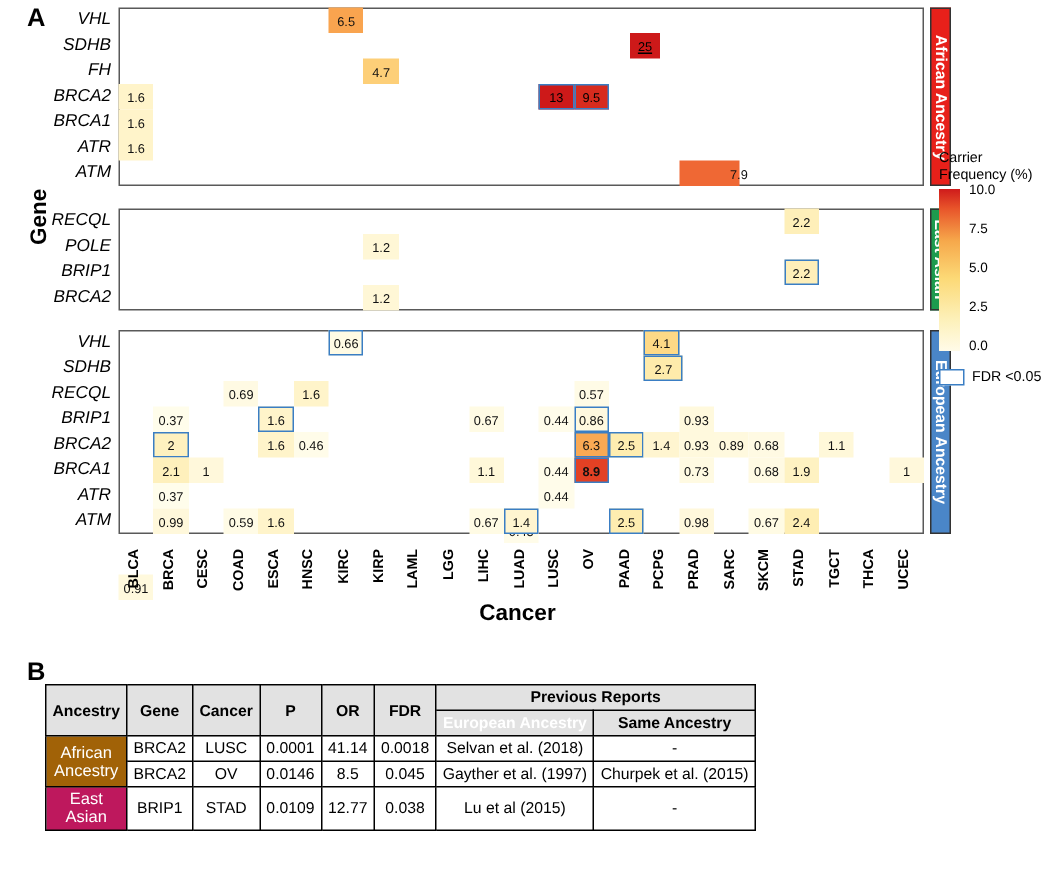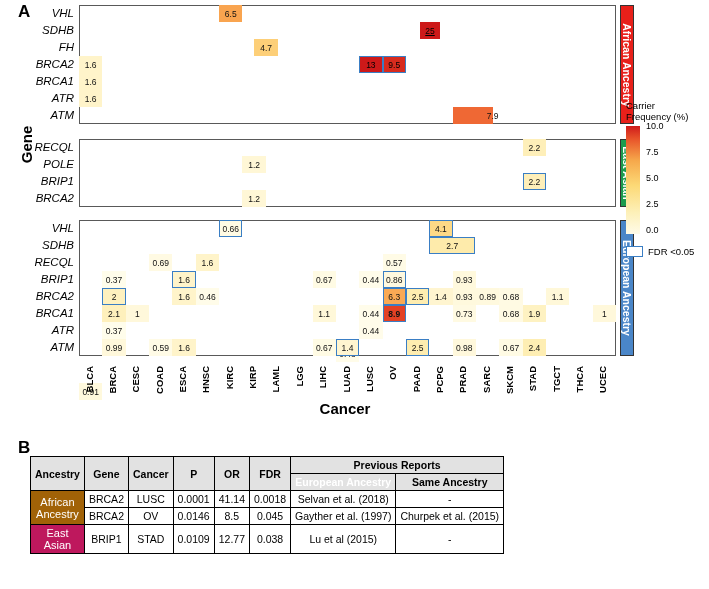--- a/index.html
+++ b/index.html
@@ -97,21 +97,21 @@
         <div class="gene-label">VHL</div>
         <div class="gene-label">SDHB</div>
         <div class="gene-label">FH</div>
         <div class="gene-label">BRCA2</div>
         <div class="gene-label">BRCA1</div>
         <div class="gene-label">ATR</div>
         <div class="gene-label">ATM</div>
       </div>
       <div class="cell" style="left: 219.1px; top: 5px; width: 23.35px; height: 17px; background: rgb(249, 164, 79);">6.5</div>
       <div class="cell" style="left: 420px; top: 22px; width: 20px; height: 17px; background: rgb(205, 25, 25); color: rgb(0, 0, 0); text-decoration: underline;">25</div>
-      <div class="cell" style="left: 242.45px; top: 39px; width: 23.35px; height: 17px; background: rgb(253, 207, 120); margin-left: 12px;">4.7</div>
+      <div class="cell" style="left: 242.45px; top: 39px; width: 23.35px; height: 17px; background: rgb(253, 207, 120);">4.7</div>
       <div class="cell" style="left: 79px; top: 56px; width: 23.35px; height: 17px; background: rgb(255, 244, 202);">1.6</div>
       <div class="cell sig" style="left: 359.2px; top: 56px; width: 23.35px; height: 17px; background: rgb(205, 25, 25); color: rgb(0, 0, 0);">13</div>
       <div class="cell sig" style="left: 382.55px; top: 56px; width: 23.35px; height: 17px; background: rgb(215, 43, 30); color: rgb(0, 0, 0);">9.5</div>
       <div class="cell" style="left: 79px; top: 73px; width: 23.35px; height: 17px; background: rgb(255, 244, 202);">1.6</div>
       <div class="cell" style="left: 79px; top: 90px; width: 23.35px; height: 17px; background: rgb(255, 244, 202);">1.6</div>
       <div class="cell" style="left: 452.6px; top: 107px; width: 23.35px; height: 17px; background: rgb(239, 104, 52); padding-left: 40px;">7.9</div>
       <div class="anc-bar" style="left: 620.05px; top: 5px; width: 14px; height: 119px; background: rgb(232, 32, 26);">
         <span>African Ancestry</span>
       </div>
       <div class="hm-block" style="left: 79px; top: 139px; width: 537.05px; height: 68px;"></div>
@@ -134,21 +134,21 @@
         <div class="gene-label">SDHB</div>
         <div class="gene-label">RECQL</div>
         <div class="gene-label">BRIP1</div>
         <div class="gene-label">BRCA2</div>
         <div class="gene-label">BRCA1</div>
         <div class="gene-label">ATR</div>
         <div class="gene-label">ATM</div>
       </div>
       <div class="cell sig" style="left: 219.1px; top: 220px; width: 23.35px; height: 17px; background: rgb(255, 251, 228);">0.66</div>
       <div class="cell sig" style="left: 429.25px; top: 220px; width: 23.35px; height: 17px; background: rgb(253, 217, 134);">4.1</div>
-      <div class="cell sig" style="left: 429.25px; top: 237px; width: 46px; height: 17px; background: rgb(254, 235, 171);">2.7</div>
+      <div class="cell sig" style="left: 429.25px; top: 237px; width: 26px; height: 17px; background: rgb(254, 235, 171);">2.7</div>
       <div class="cell" style="left: 149.05px; top: 254px; width: 23.35px; height: 17px; background: rgb(255, 250, 227);">0.69</div>
       <div class="cell" style="left: 195.75px; top: 254px; width: 23.35px; height: 17px; background: rgb(255, 244, 202);">1.6</div>
       <div class="cell" style="left: 382.55px; top: 254px; width: 23.35px; height: 17px; background: rgb(255, 251, 230);">0.57</div>
       <div class="cell" style="left: 102.35px; top: 271px; width: 23.35px; height: 17px; background: rgb(255, 253, 235);">0.37</div>
       <div class="cell sig" style="left: 172.4px; top: 271px; width: 23.35px; height: 17px; background: rgb(255, 244, 202);">1.6</div>
       <div class="cell" style="left: 312.5px; top: 271px; width: 23.35px; height: 17px; background: rgb(255, 251, 228);">0.67</div>
       <div class="cell" style="left: 359.2px; top: 271px; width: 23.35px; height: 17px; background: rgb(255, 252, 234);">0.44</div>
       <div class="cell sig" style="left: 382.55px; top: 271px; width: 23.35px; height: 17px; background: rgb(255, 249, 223);">0.86</div>
       <div class="cell" style="left: 452.6px; top: 271px; width: 23.35px; height: 17px; background: rgb(255, 249, 221);">0.93</div>
       <div class="cell sig" style="left: 102.35px; top: 288px; width: 23.35px; height: 17px; background: rgb(254, 241, 191);">2</div>

